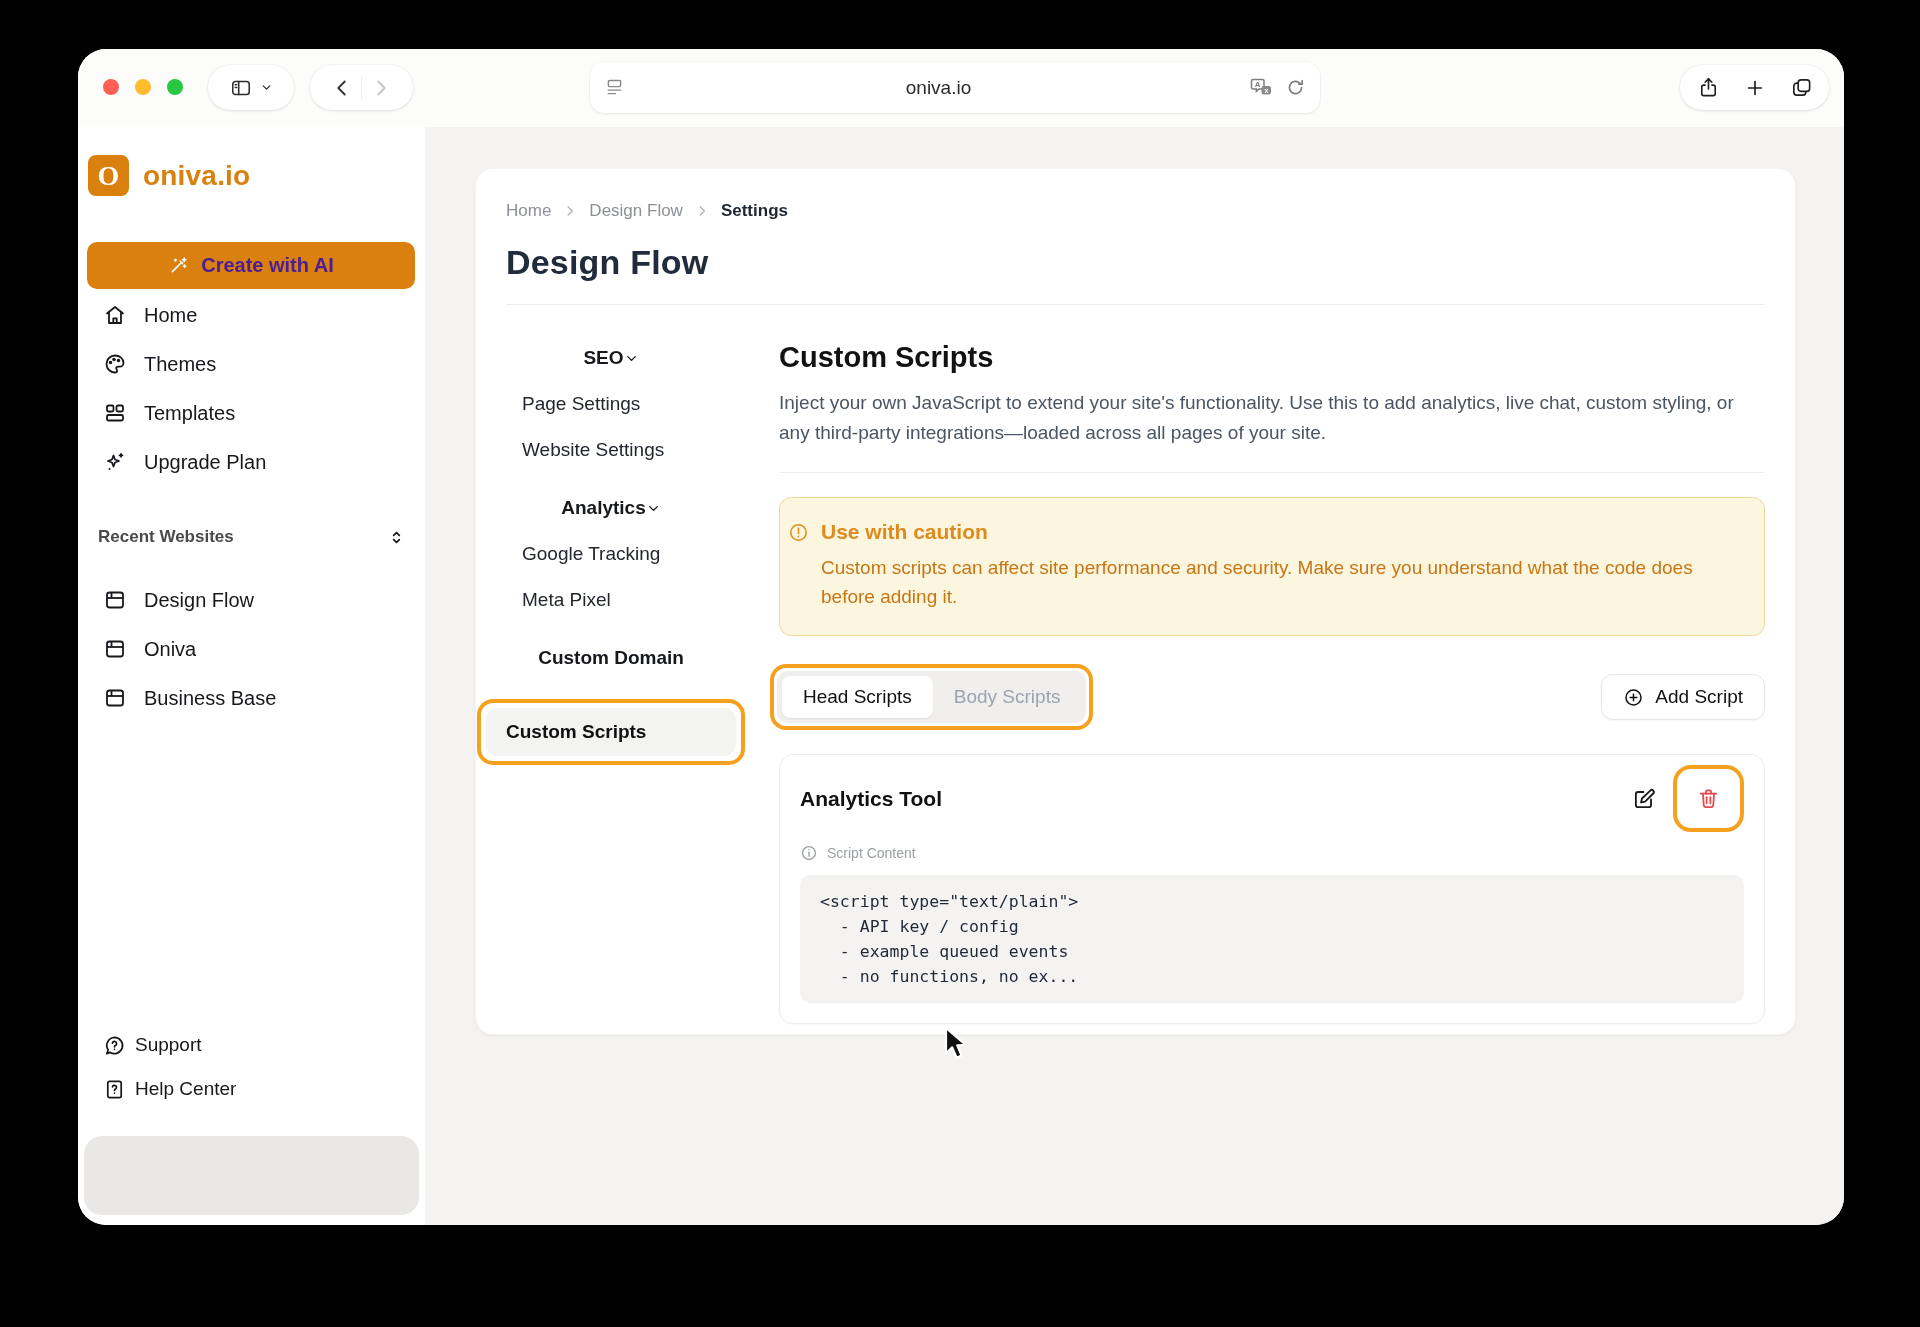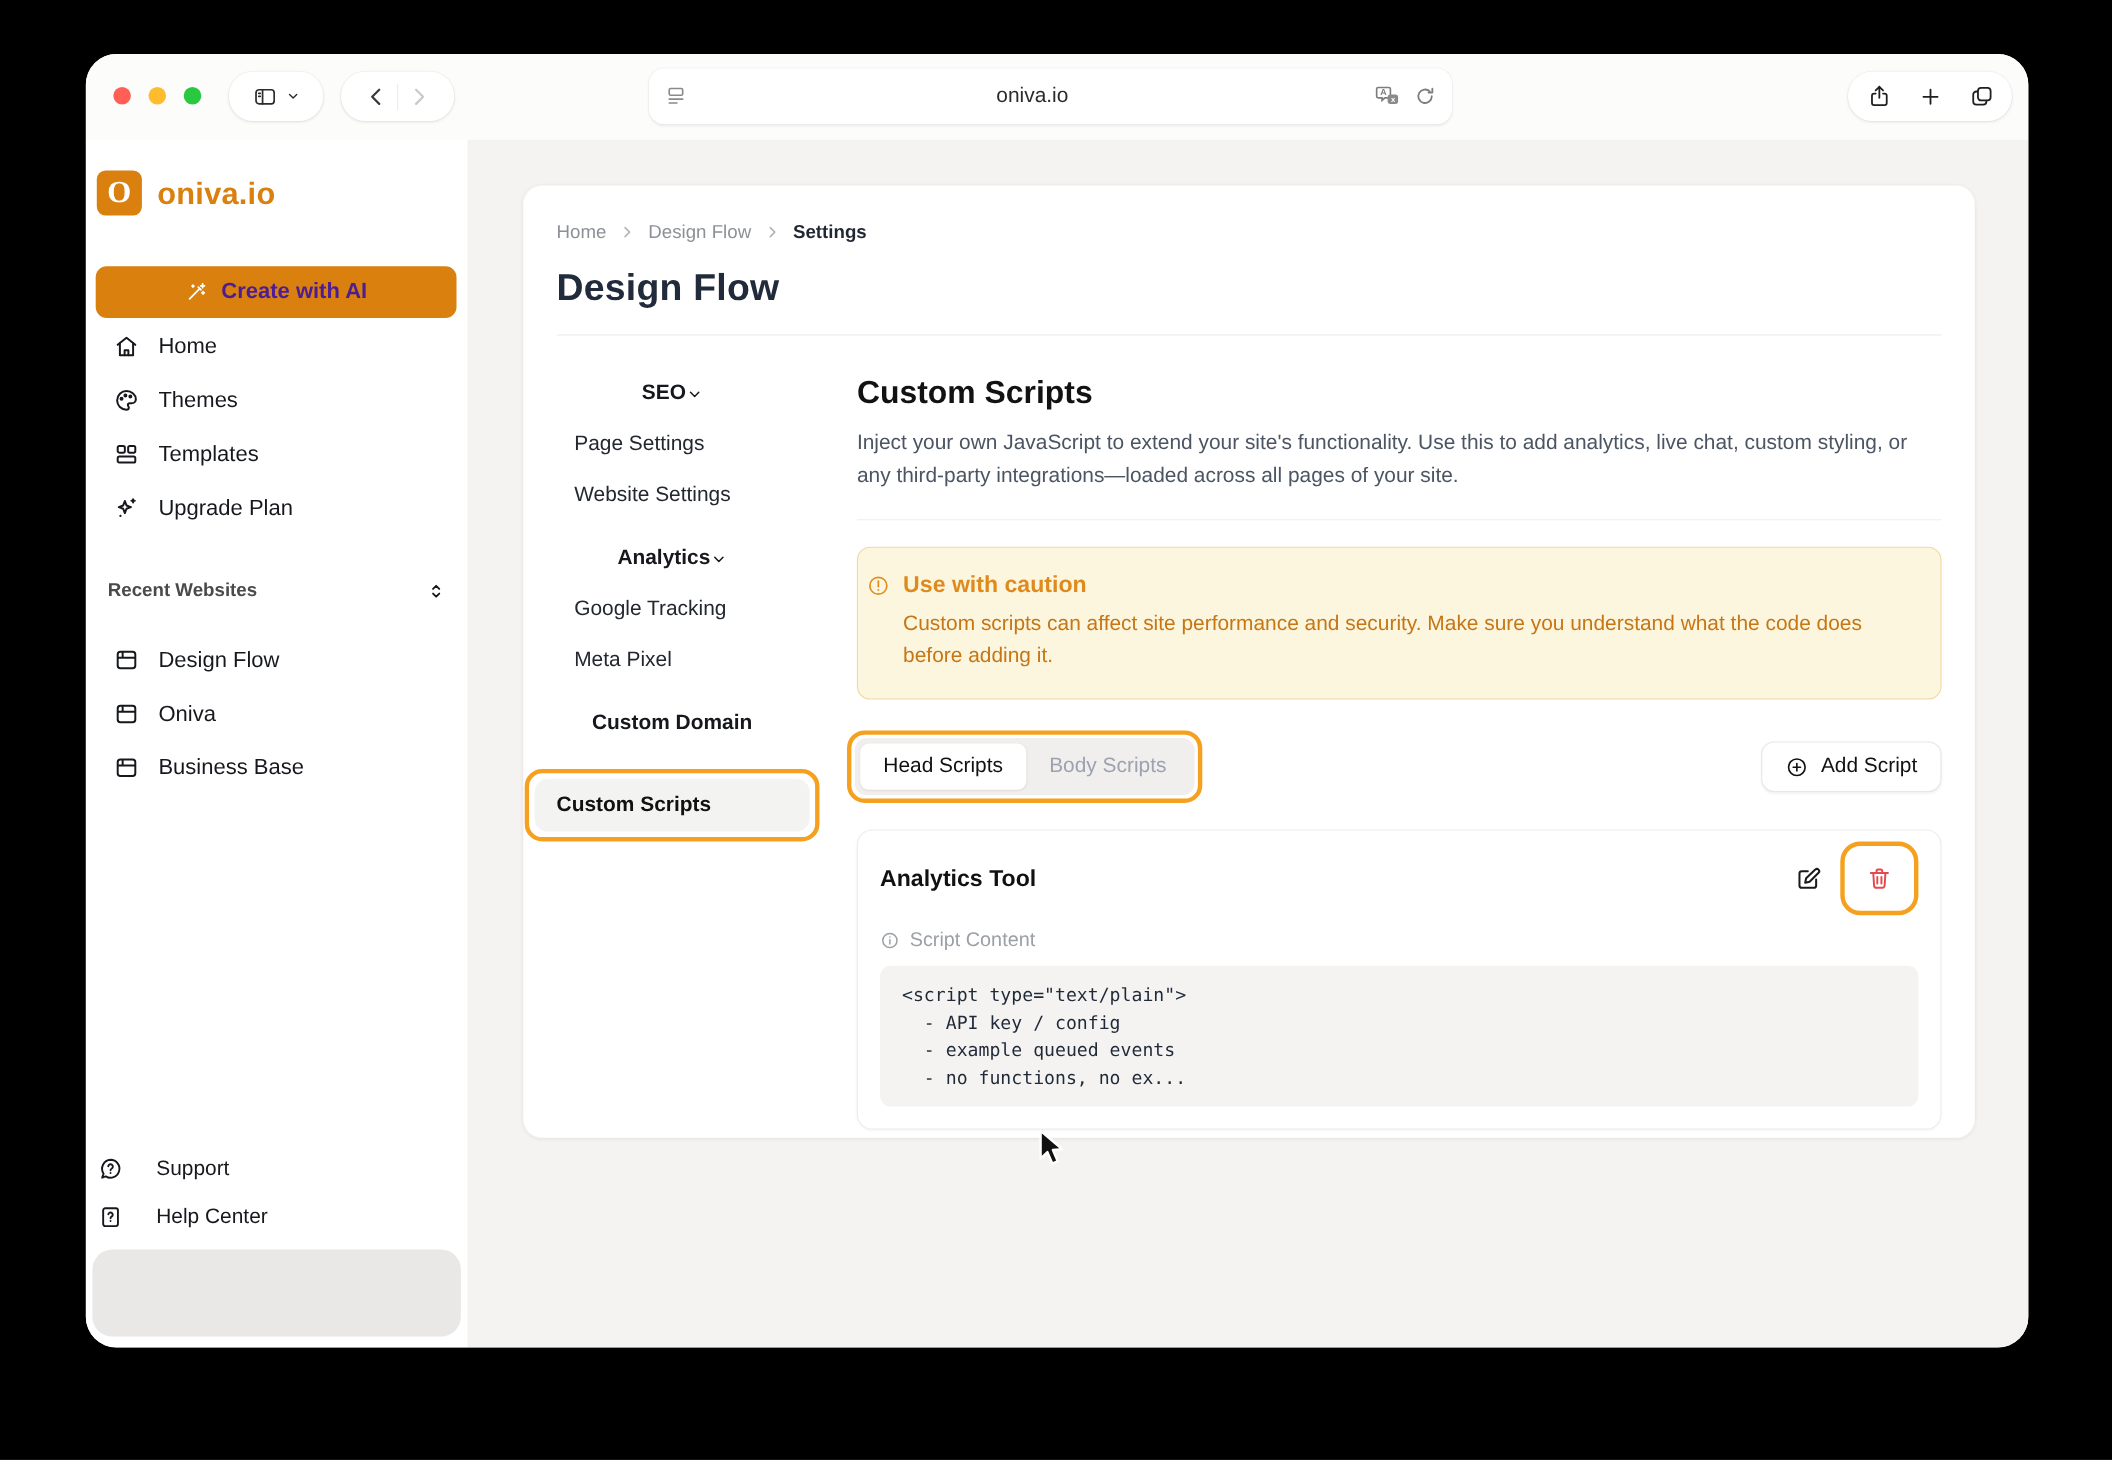--- a/index.html
+++ b/index.html
@@ -45,21 +45,21 @@
 
   .snav { position:absolute; left:0; top:168px; width:100%; }
   .snav-item { display:flex; align-items:center; gap:17px; padding:0 0 0 25px; height:40px;
     margin-bottom:9px; font-size:20px; font-weight:500; color:#16181d; cursor:pointer; }
 
   .recent-label { position:absolute; left:20px; right:20px; top:400px; display:flex;
     justify-content:space-between; align-items:center; font-size:17px; font-weight:600; color:#4a4a4a;gap:13px; }
   .recent-list { position:absolute; left:0; top:453px; width:100%; }
 
   .side-foot { position:absolute; left:0; bottom:10px; width:100%; }
-  .foot-item { display:flex; align-items:flex-end; gap:30px; padding-left:11px; height:40px;
+  .foot-item { display:flex; align-items:flex-start; gap:9px; padding-left:25px; height:40px;
     margin-bottom:4px; font-size:19px; font-weight:500; color:#16181d; cursor:pointer; }
   .skeleton { margin:18px 6px 0 6px; height:79px; border-radius:18px; background:#e9e8e7; }
 
   
   .main { position:absolute; left:347px; top:78px; right:0; bottom:0; background:#f4f3f1; }
   .panel { position:absolute; left:50px; top:41px; width:1321px; height:867px; background:#fff;
     border-radius:18px; border:1px solid rgba(0,0,0,.04); box-shadow:0 1px 3px rgba(0,0,0,.05);
     padding:32px 30px 0 30px; }
 
   .crumbs { display:flex; align-items:center; gap:12px; font-size:17px; color:#8d9097; }
@@ -103,21 +103,21 @@
     box-shadow:0 1px 2px rgba(0,0,0,.05); cursor:pointer; font-family:"Liberation Sans", sans-serif; }
 
   .card { margin-top:24px; border:1px solid #ececea; border-radius:14px; padding:24px 20px 20px 20px;
     box-shadow:0 1px 2px rgba(0,0,0,.03); }
   .card-head { display:flex; justify-content:space-between; align-items:center; }
   .card-title { font-size:21px; font-weight:600; color:#111; }
   .card-actions { display:flex; align-items:center; gap:16px; }
   .icon-btn { background:none; border:none; cursor:pointer; display:flex; padding:0; }
   .trash-ring { margin:-14px 0; border:4px solid #F5A11F; border-radius:18px; padding:17px 19px; display:flex; }
 
-  .content-label { margin-top:26px; display:flex; align-items:center; gap:9px; font-size:18px; color:#9aa0a6; }
+  .content-label { margin-top:26px; display:flex; align-items:center; gap:9px; font-size:14px; color:#9aa0a6; }
   .codeblock { margin-top:13px; background:#f4f3f2; border-radius:10px; padding:14px 20px;
     font-family:"DejaVu Sans Mono", monospace; font-size:16.5px; line-height:25px; color:#1f2937; }
   .code-line { white-space:pre; }
 
   .cursor { position:absolute; left:943px; top:1026px; z-index:50; pointer-events:none; }
 
   svg { display:block; }
 </style>
 </head>
 <body>

